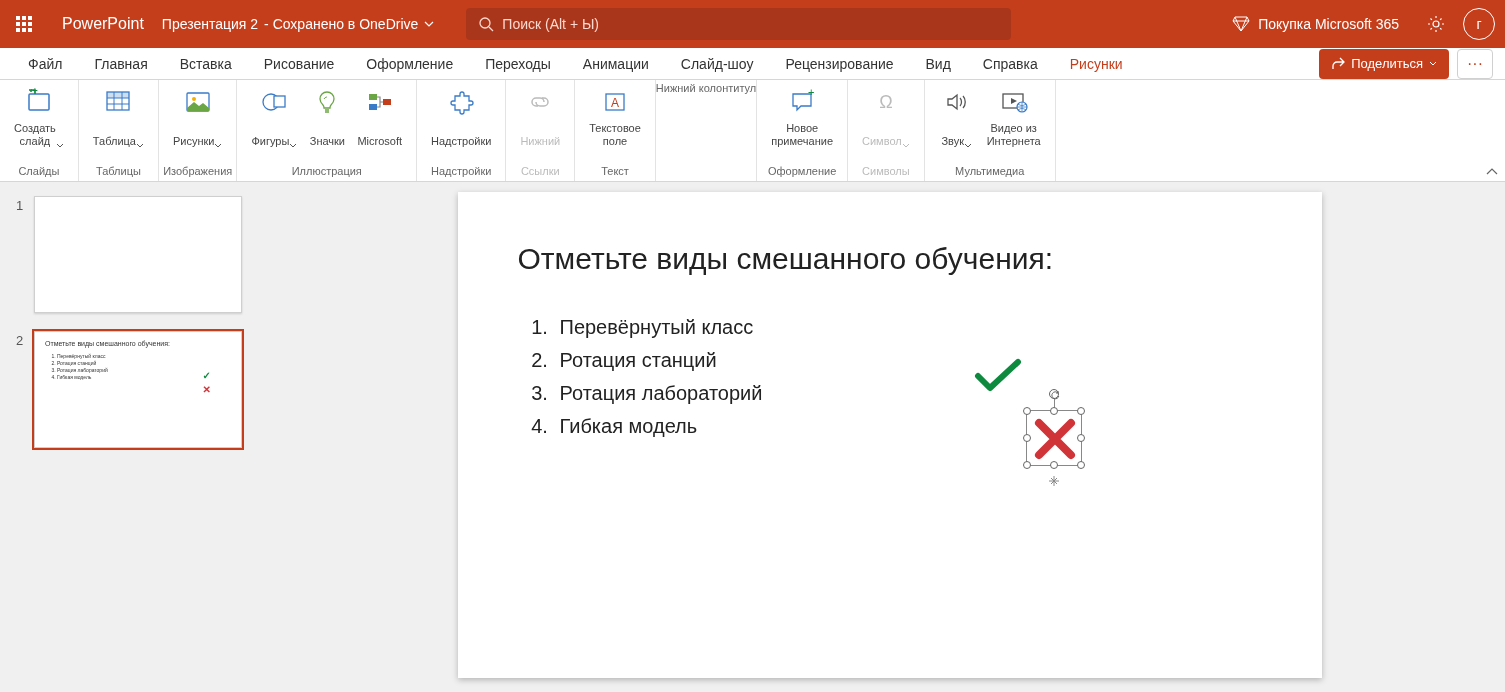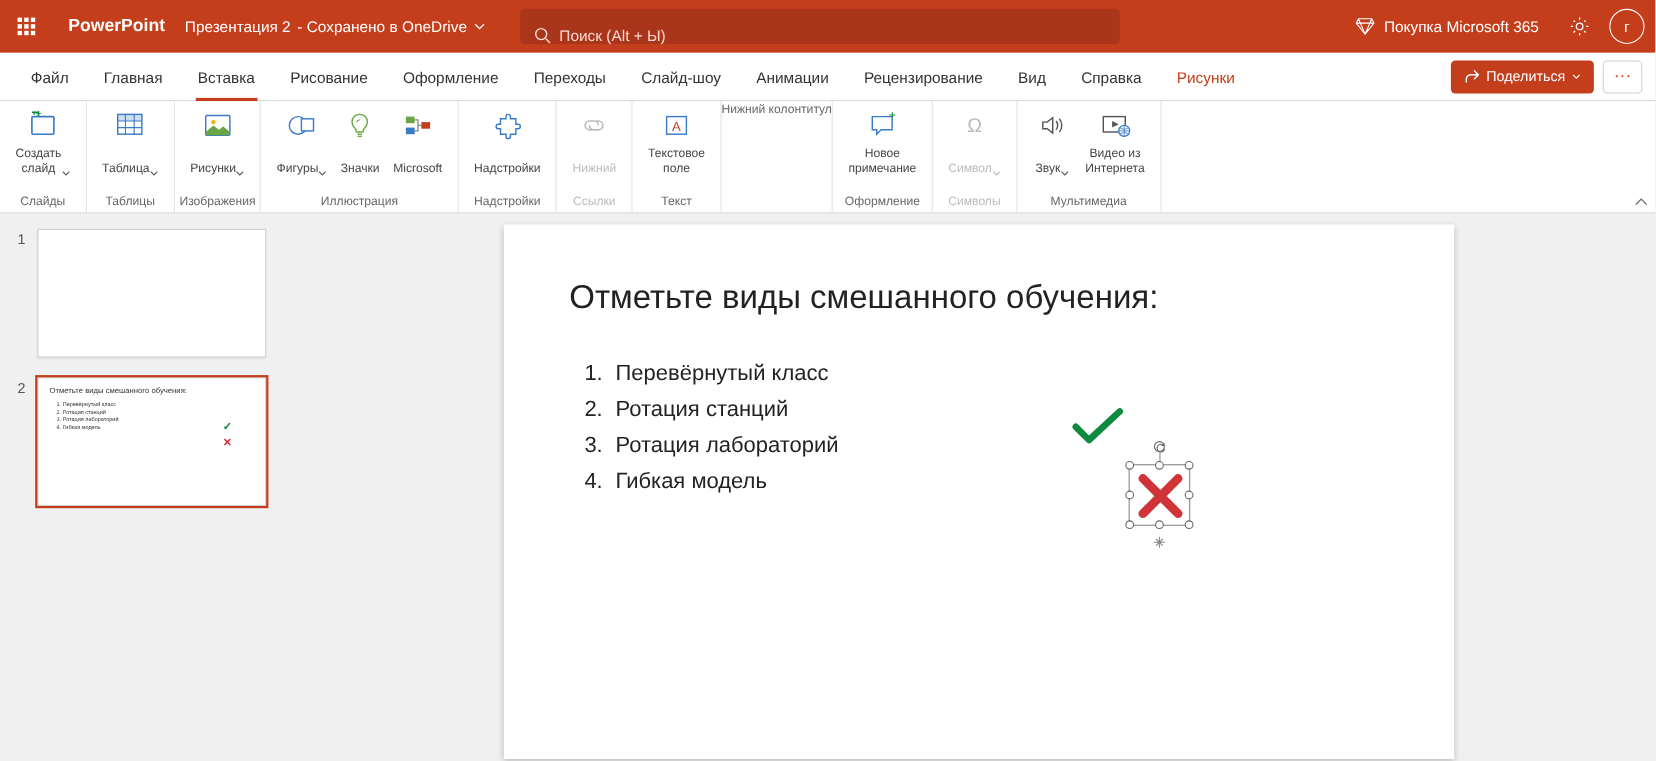--- a/index.html
+++ b/index.html
@@ -3,32 +3,32 @@
 <meta charset="utf-8">
 <style>
 * { box-sizing: border-box; margin: 0; padding: 0; font-family: "Segoe UI", Arial, sans-serif; }
 body { background: #f0f0f0; width: 1505px; height: 692px; overflow: hidden; user-select: none; }
 
 
 .titlebar { background: #c43e1c; height: 48px; display: flex; align-items: center; color: #fff; }
 .waffle { width: 48px; height: 48px; display: flex; align-items: center; justify-content: center; }
 .waffle-icon { display: grid; grid-template-columns: repeat(3,4px); grid-template-rows: repeat(3,4px); gap: 2px; }
 .waffle-icon span { background: #fff; width: 4px; height: 4px; }
-.app-name { font-weight: 700; font-size: 16px; padding: 0 14px; }
+.app-name { font-weight: 400; font-size: 16px; padding: 0 14px; }
 .doc-title { font-size: 14px; padding-left: 4px; display:flex; align-items:center; gap:6px; }
-.searchbox { margin-left: 32px; background: #a9361a; border-radius: 4px; height: 32px; width: 545px; display: flex; align-items: flex-end; padding: 0 12px; color: #fff; }
+.searchbox { margin-left: 32px; background: #a9361a; border-radius: 4px; height: 32px; width: 545px; display: flex; align-items: center; padding: 0 12px; color: #fff; }
 .searchbox input { background: transparent; border: none; outline: none; color: #ffd8cf; font-size: 14px; flex:1; margin-left:8px; }
 .searchbox input::placeholder { color: #ffd8cf; }
 .titlebar-right { margin-left: auto; display: flex; align-items: center; gap: 10px; padding-right: 10px; }
 .buy { display: flex; align-items: center; gap: 8px; font-size: 14px; padding: 0 10px; }
 .gear { padding: 0 8px; }
 .avatar { width: 32px; height: 32px; border: 1px solid #fff; border-radius: 50%; display:flex; align-items:center; justify-content:center; font-size: 14px; }
 
 
-.tabs { background: #fff; border-bottom: 1px solid #d6d6d6; height: 44px; display: flex; align-items: center; padding: 0 12px; }
+.tabs { background: #fff; border-bottom: 1px solid #d6d6d6; height: 32px; display: flex; align-items: center; padding: 0 12px; }
 .tab { padding: 0 16px; height: 44px; display:flex; align-items:center; font-size: 14px; color: #333; position: relative; cursor: pointer; }
 .tab.active::after { content:""; position:absolute; bottom:0; left:14px; right:14px; height:3px; background:#c43e1c; }
 .tab.context { color:#c43e1c; }
 .tabs-right { margin-left: auto; display:flex; align-items:center; gap:8px; }
 .share-btn { background:#c43e1c; color:#fff; border-radius:4px; height:30px; padding:0 12px; display:flex; align-items:center; gap:6px; font-size:13px; }
 .more-btn { width:36px; height:30px; border:1px solid #d0d0d0; border-radius:4px; display:flex; align-items:center; justify-content:center; color:#c43e1c; font-size:16px; }
 
 
 .ribbon { background:#fff; border-bottom:1px solid #d6d6d6; height:102px; display:flex; position:relative; }
 .rgroup { border-right:1px solid #e3e3e3; display:flex; flex-direction:column; }
@@ -132,22 +132,22 @@
   </div>
 </div>
 
 <div class="tabs">
   <div class="tab">Файл</div>
   <div class="tab">Главная</div>
   <div class="tab active">Вставка</div>
   <div class="tab">Рисование</div>
   <div class="tab">Оформление</div>
   <div class="tab">Переходы</div>
+  <div class="tab">Анимации</div>
   <div class="tab">Слайд-шоу</div>
-  <div class="tab">Анимации</div>
   <div class="tab">Рецензирование</div>
   <div class="tab">Вид</div>
   <div class="tab">Справка</div>
   <div class="tab context">Рисунки</div>
   <div class="tabs-right">
     <div class="share-btn">
       <span>
         <svg width="14" height="14" viewBox="0 0 14 14">
             <path d="M9 1l4 4-4 4M13 5H6a4 4 0 00-4 4v3" stroke="#fff" stroke-width="1.3" fill="none"></path>
           </svg>

